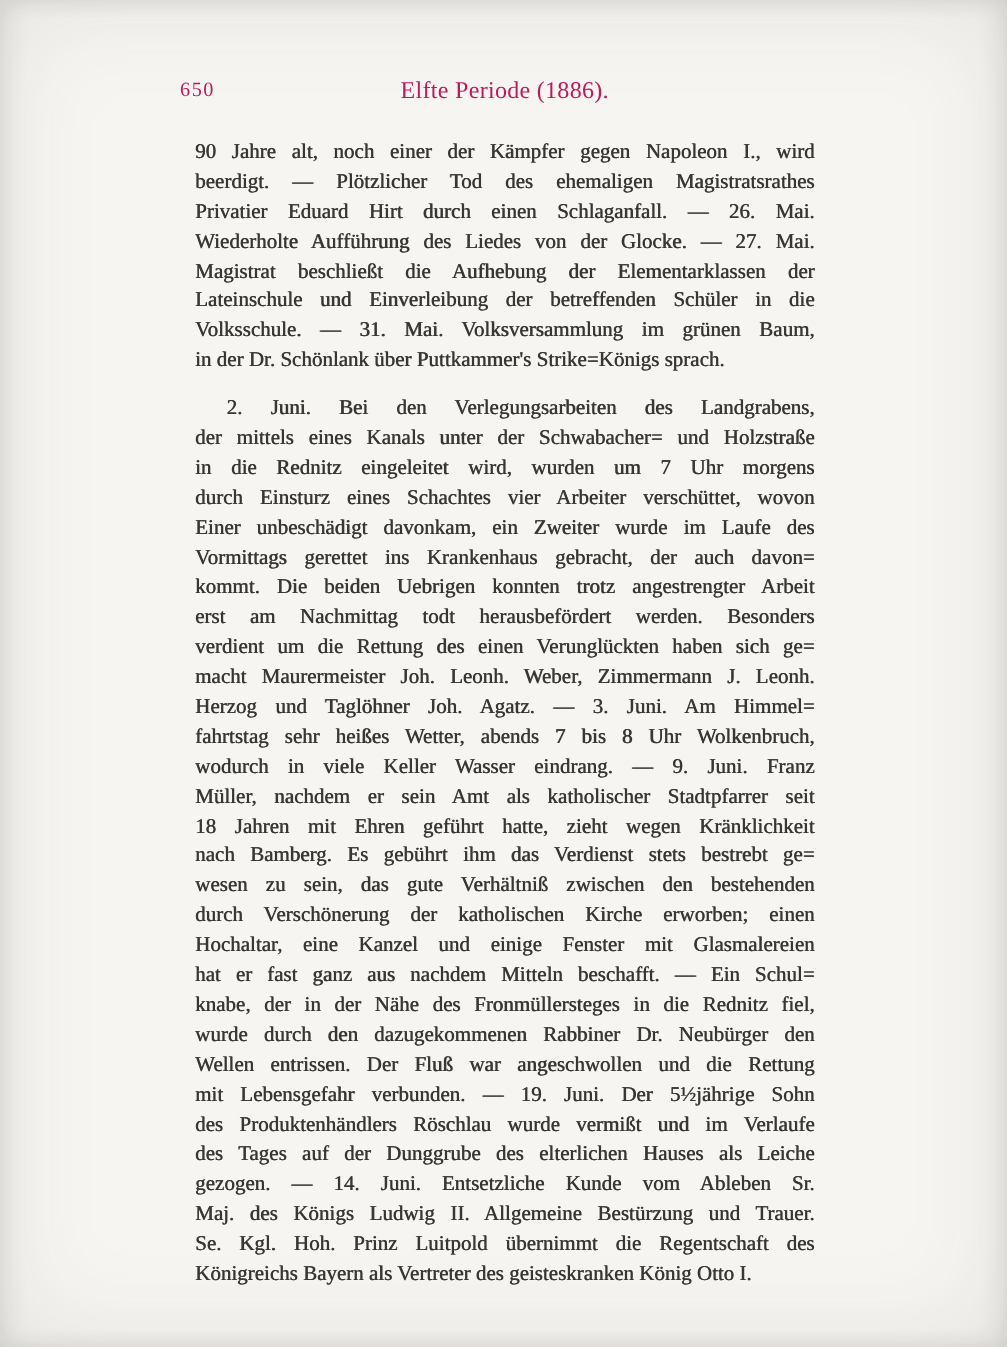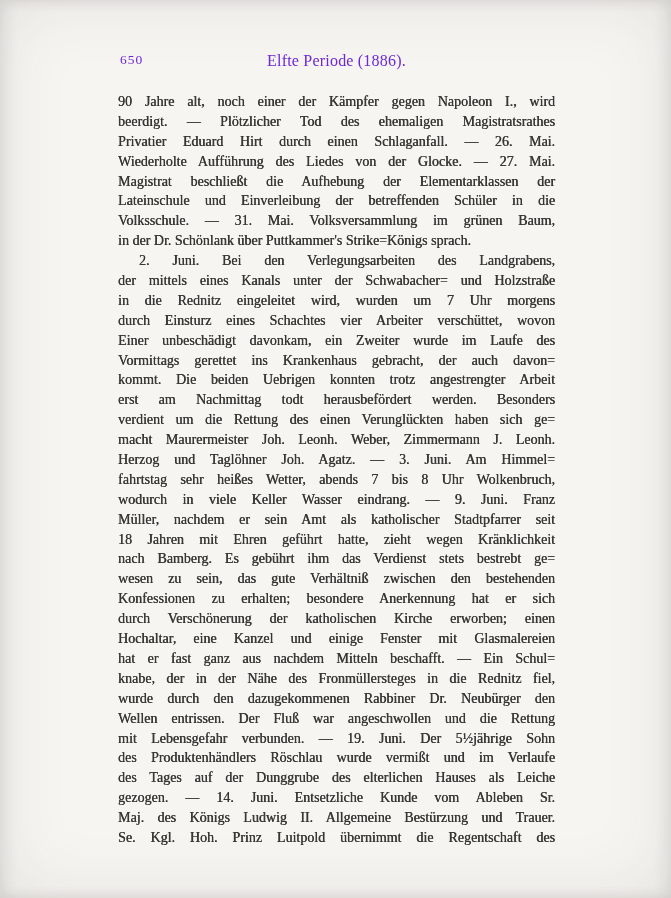--- a/index.html
+++ b/index.html
@@ -18,42 +18,42 @@
   .textblock {
     position: absolute;
     left: 118px; top: 52px;
     width: 437px;
     color: #3a3a38;
   }
   .page-header {
     position: relative;
     height: 17px;
     font-size: 13.5px;
-    color: #6d28d9;
+    color: #be185d;
   }
   .page-number {
     position: absolute;
     left: 2px; top: 0;
     letter-spacing: 1px;
   }
   .header-title {
     display: block;
     text-align: center;
     font-size: 16px;
     letter-spacing: 0.2px;
   }
   .page-body {
     margin-top: 23px;
     font-size: 14px;
     line-height: 19.9px;
     color: #383734;
     
     text-shadow: 0.35px 0 0 #3b3a37;
   }
-  .paragraph { margin: 0; }
+  .paragraph { margin: 12px; }
   .text-line {
     text-align: justify;
     text-align-last: justify;
     white-space: normal;
     height: 19.9px;
     overflow: visible;
   }
   .text-line.para-last { text-align-last: left; }
   .text-line.indent { text-indent: 21px; }
 </style>
@@ -88,29 +88,29 @@
           <div class="text-line">erst am Nachmittag todt herausbefördert werden. Besonders</div>
           <div class="text-line">verdient um die Rettung des einen Verunglückten haben sich ge=</div>
           <div class="text-line">macht Maurermeister Joh. Leonh. Weber, Zimmermann J. Leonh.</div>
           <div class="text-line">Herzog und Taglöhner Joh. Agatz. — 3. Juni. Am Himmel=</div>
           <div class="text-line">fahrtstag sehr heißes Wetter, abends 7 bis 8 Uhr Wolkenbruch,</div>
           <div class="text-line">wodurch in viele Keller Wasser eindrang. — 9. Juni. Franz</div>
           <div class="text-line">Müller, nachdem er sein Amt als katholischer Stadtpfarrer seit</div>
           <div class="text-line">18 Jahren mit Ehren geführt hatte, zieht wegen Kränklichkeit</div>
           <div class="text-line">nach Bamberg. Es gebührt ihm das Verdienst stets bestrebt ge=</div>
           <div class="text-line">wesen zu sein, das gute Verhältniß zwischen den bestehenden</div>
-          <div class="text-line">Konfessionen zu erhalten; besondere Anerkennung hat er sich</div>
           <div class="text-line">durch Verschönerung der katholischen Kirche erworben; einen</div>
           <div class="text-line">Hochaltar, eine Kanzel und einige Fenster mit Glasmalereien</div>
           <div class="text-line">hat er fast ganz aus nachdem Mitteln beschafft. — Ein Schul=</div>
           <div class="text-line">knabe, der in der Nähe des Fronmüllersteges in die Rednitz fiel,</div>
           <div class="text-line">wurde durch den dazugekommenen Rabbiner Dr. Neubürger den</div>
           <div class="text-line">Wellen entrissen. Der Fluß war angeschwollen und die Rettung</div>
           <div class="text-line">mit Lebensgefahr verbunden. — 19. Juni. Der 5½jährige Sohn</div>
           <div class="text-line">des Produktenhändlers Röschlau wurde vermißt und im Verlaufe</div>
           <div class="text-line">des Tages auf der Dunggrube des elterlichen Hauses als Leiche</div>
           <div class="text-line">gezogen. — 14. Juni. Entsetzliche Kunde vom Ableben Sr.</div>
           <div class="text-line">Maj. des Königs Ludwig II. Allgemeine Bestürzung und Trauer.</div>
           <div class="text-line">Se. Kgl. Hoh. Prinz Luitpold übernimmt die Regentschaft des</div>
+          <div class="text-line para-last">Königreichs Bayern als Vertreter des geisteskranken König Otto I.</div>
         </div>
       </div>
   </div>
 </div>
 
 </body></html>

